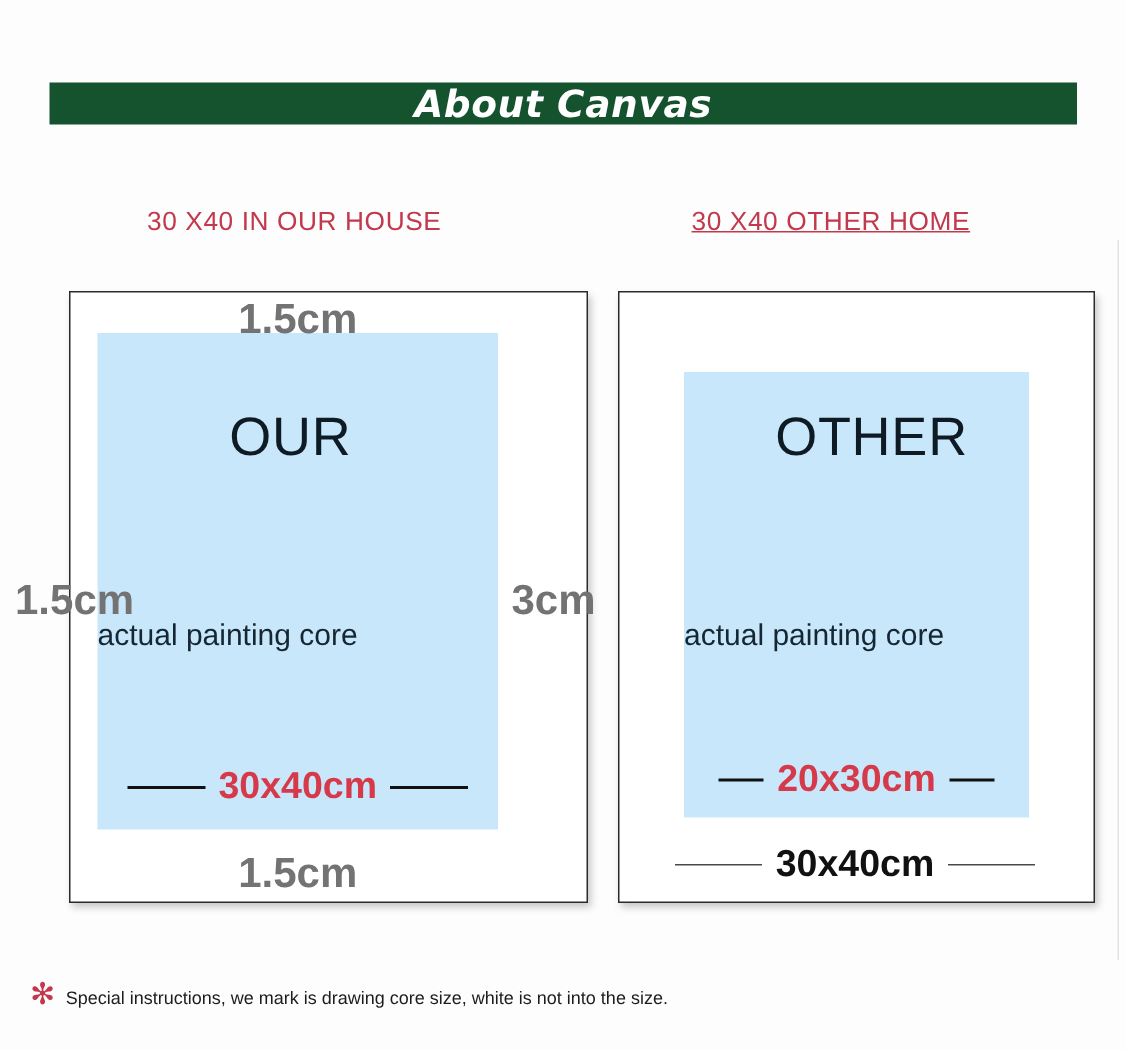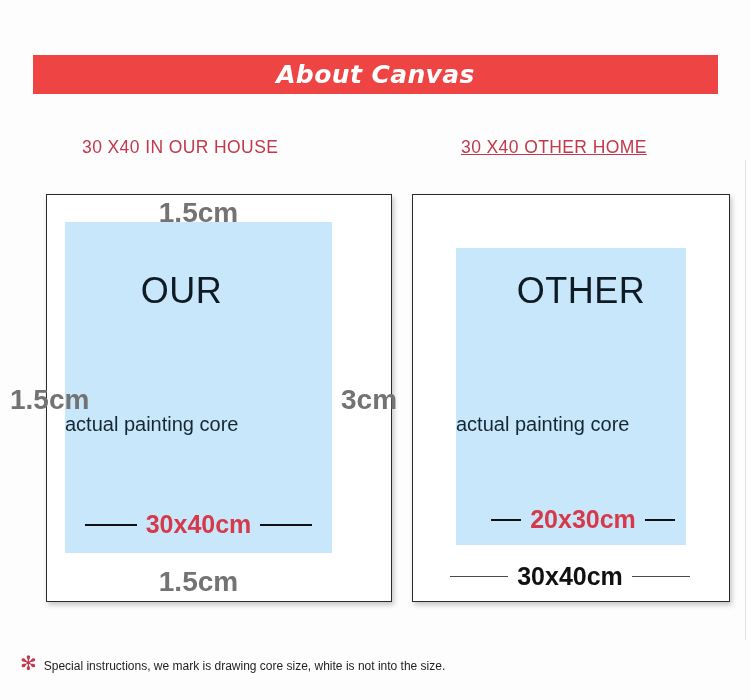--- a/index.html
+++ b/index.html
@@ -15,22 +15,22 @@
     font-family: "Liberation Sans", sans-serif;
     background: #fdfdfd;
   }
 
   
   .banner {
     position: absolute;
     left: 33px;
     top: 55px;
     width: 685px;
-    height: 39px;
-    background: #ef4444;
+    height: 28px;
+    background: #14532d;
     display: flex;
     align-items: center;
     justify-content: center;
   }
   .banner-title {
     color: #ffffff;
     font-size: 25px;
     font-weight: bold;
     font-style: italic;
     letter-spacing: 0.4px;
@@ -40,21 +40,21 @@
   
   .col-heading {
     position: absolute;
     top: 137px;
     font-size: 17.5px;
     color: #c2384c;
     letter-spacing: 0.4px;
     white-space: nowrap;
     font-family: "Liberation Sans", sans-serif;
   }
-  .col-heading.left  { left: 82px; }
+  .col-heading.left  { left: 98px; }
   .col-heading.right { left: 461px; text-decoration: underline; }
 
   
   .frame {
     position: absolute;
     background: #ffffff;
     border: 1.5px solid #2b2b2b;
     box-shadow: 2px 3px 5px rgba(0,0,0,0.22);
   }
   .frame.left  { left: 46px;  top: 194px; width: 344px; height: 406px; }
@@ -71,21 +71,21 @@
   
   .core-word {
     position: absolute;
     font-size: 36px;
     color: #0f1b24;
     letter-spacing: 0.5px;
     text-align: center;
     white-space: nowrap;
     font-family: "Liberation Sans", sans-serif;
   }
-  .core-word.left  { left: 65px;  top: 270px; width: 233px; }
+  .core-word.left  { left: 77px;  top: 270px; width: 233px; }
   .core-word.right { left: 456px; top: 270px; width: 250px; }
 
   .core-caption {
     position: absolute;
     font-size: 20px;
     color: #152733;
     text-align: left;
     line-height: 1.28;
     font-family: "Liberation Sans", sans-serif;
   }
@@ -94,21 +94,21 @@
 
   
   .size-row {
     position: absolute;
     display: flex;
     align-items: center;
     justify-content: center;
     gap: 9px;
   }
   .size-row.left  { left: 65px;  top: 510px; width: 267px; }
-  .size-row.right { left: 456px; top: 505px; width: 230px; padding-left: 12px; }
+  .size-row.right { left: 456px; top: 505px; width: 230px; }
 
   .rule {
     height: 0;
     border-top: 2px solid #111111;
     flex: 0 0 auto;
   }
   .size-row.left .rule  { width: 52px; }
   .size-row.right .rule { width: 30px; }
 
   .size-value {

